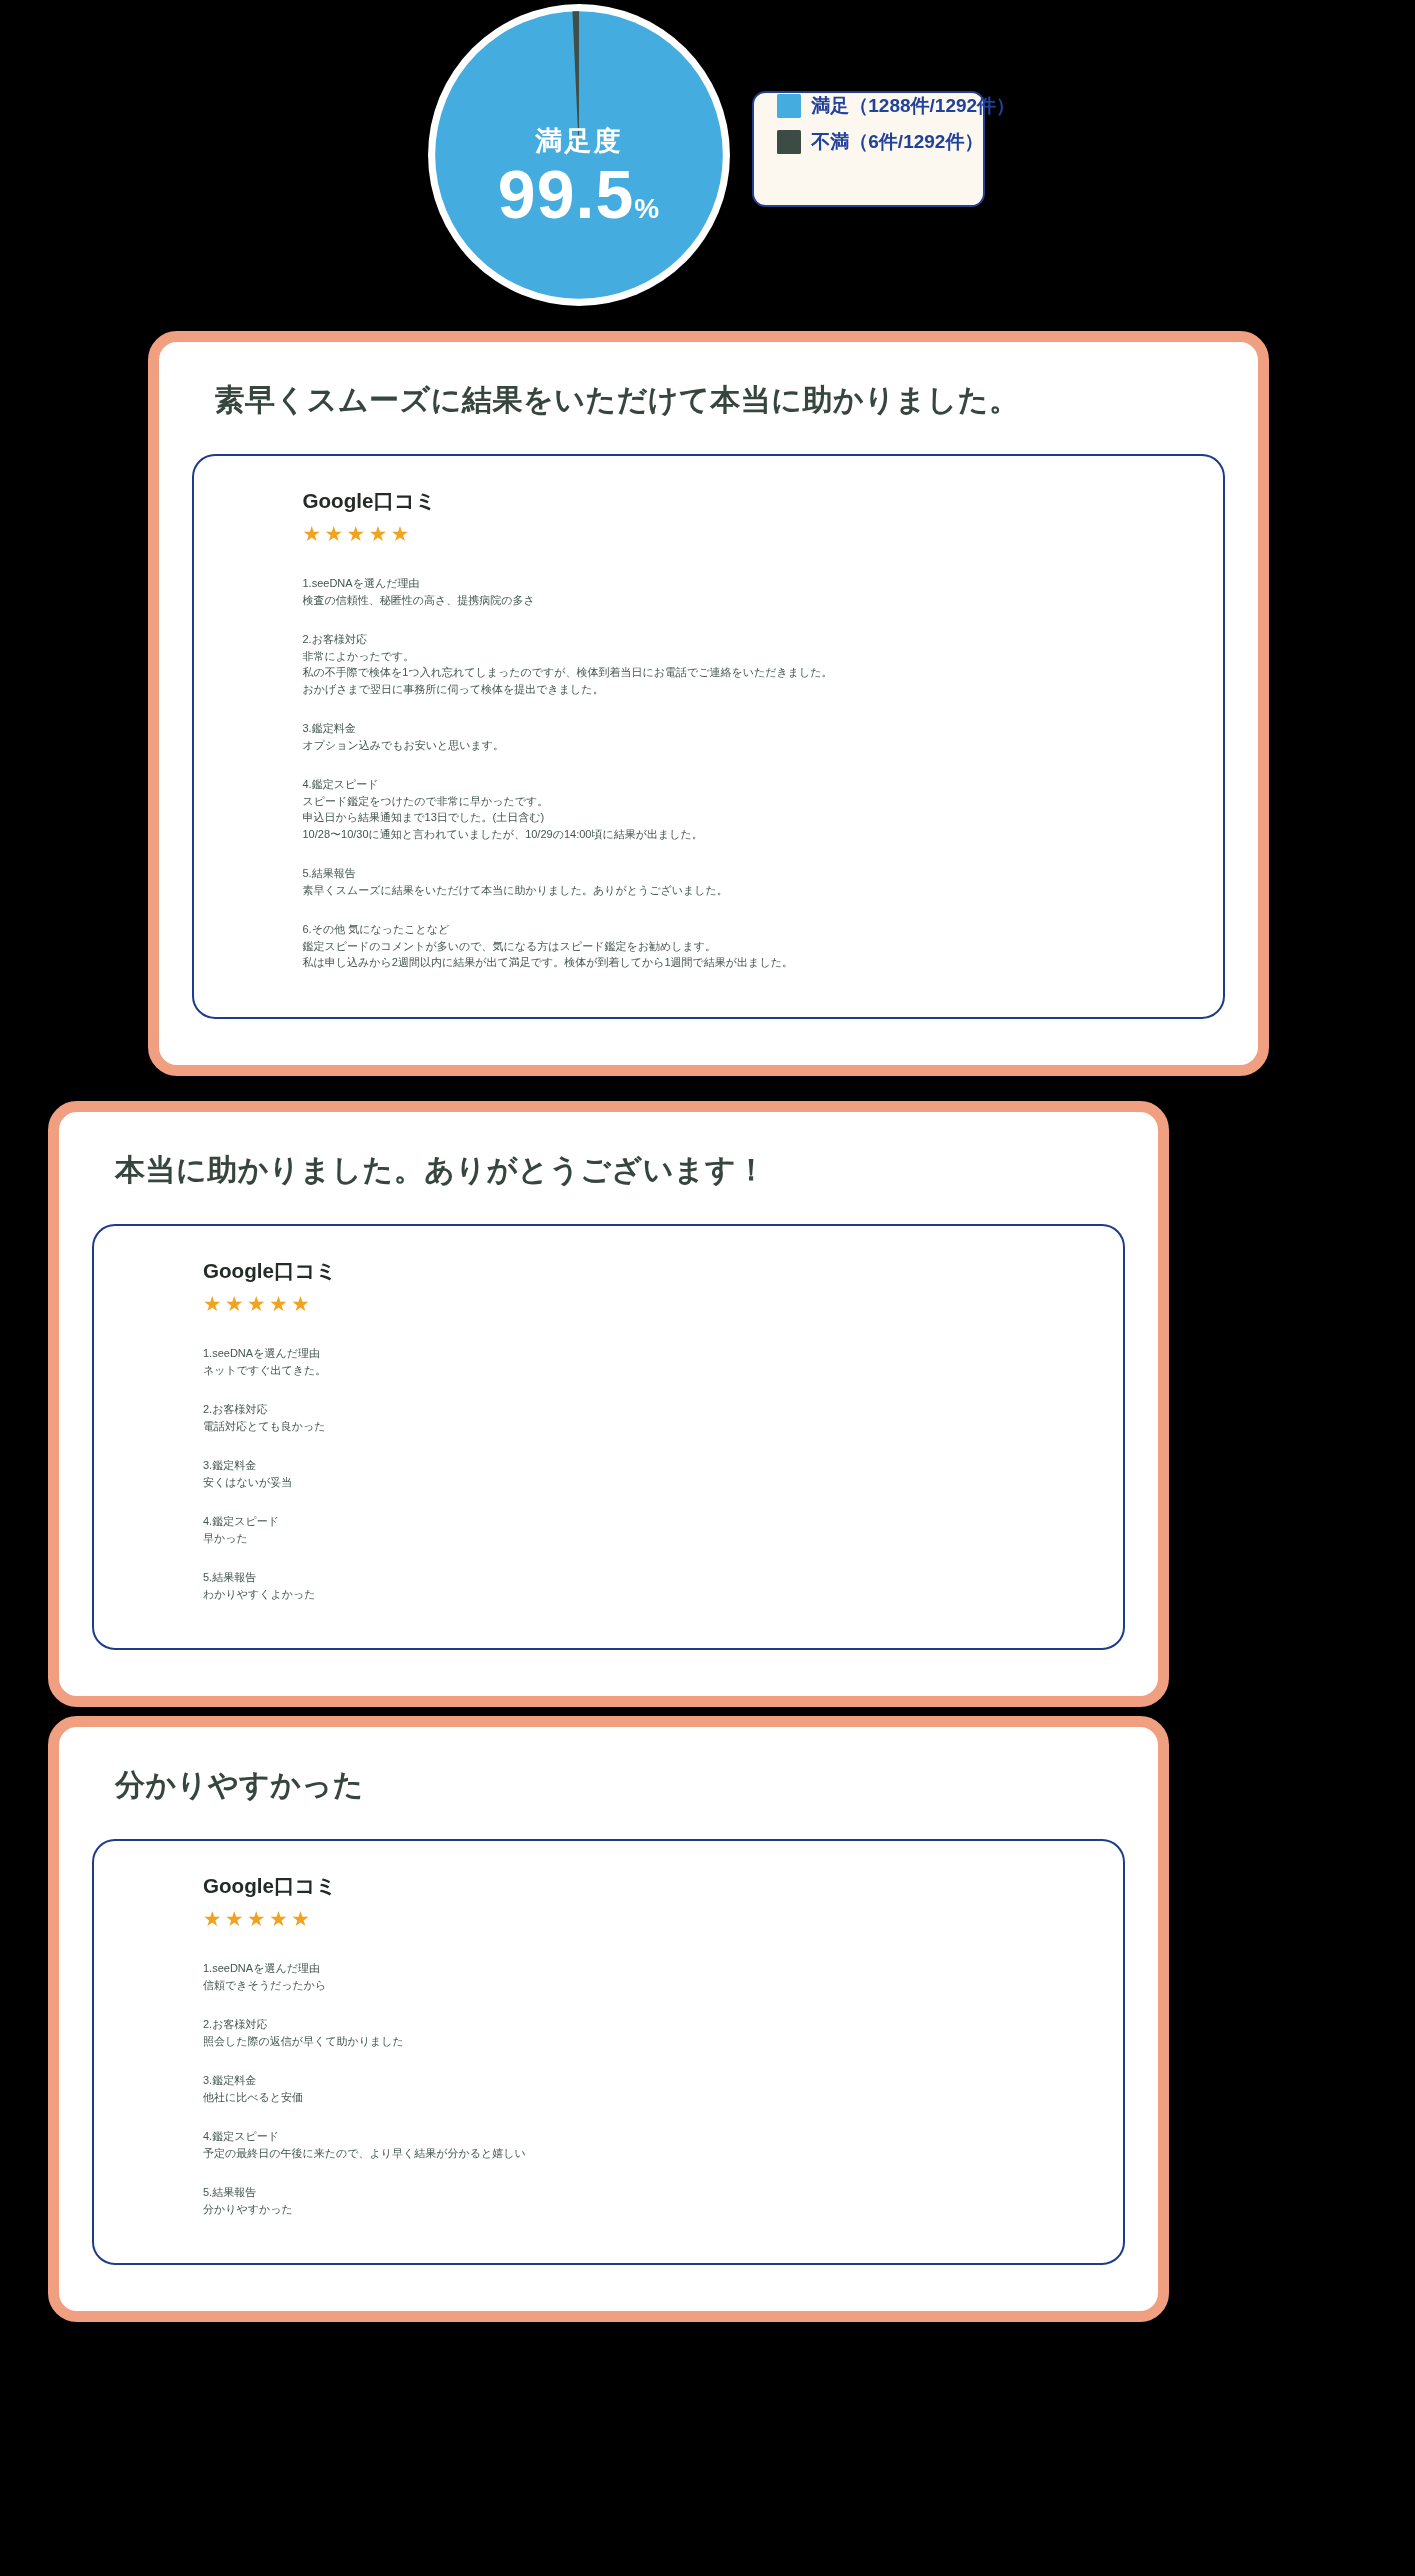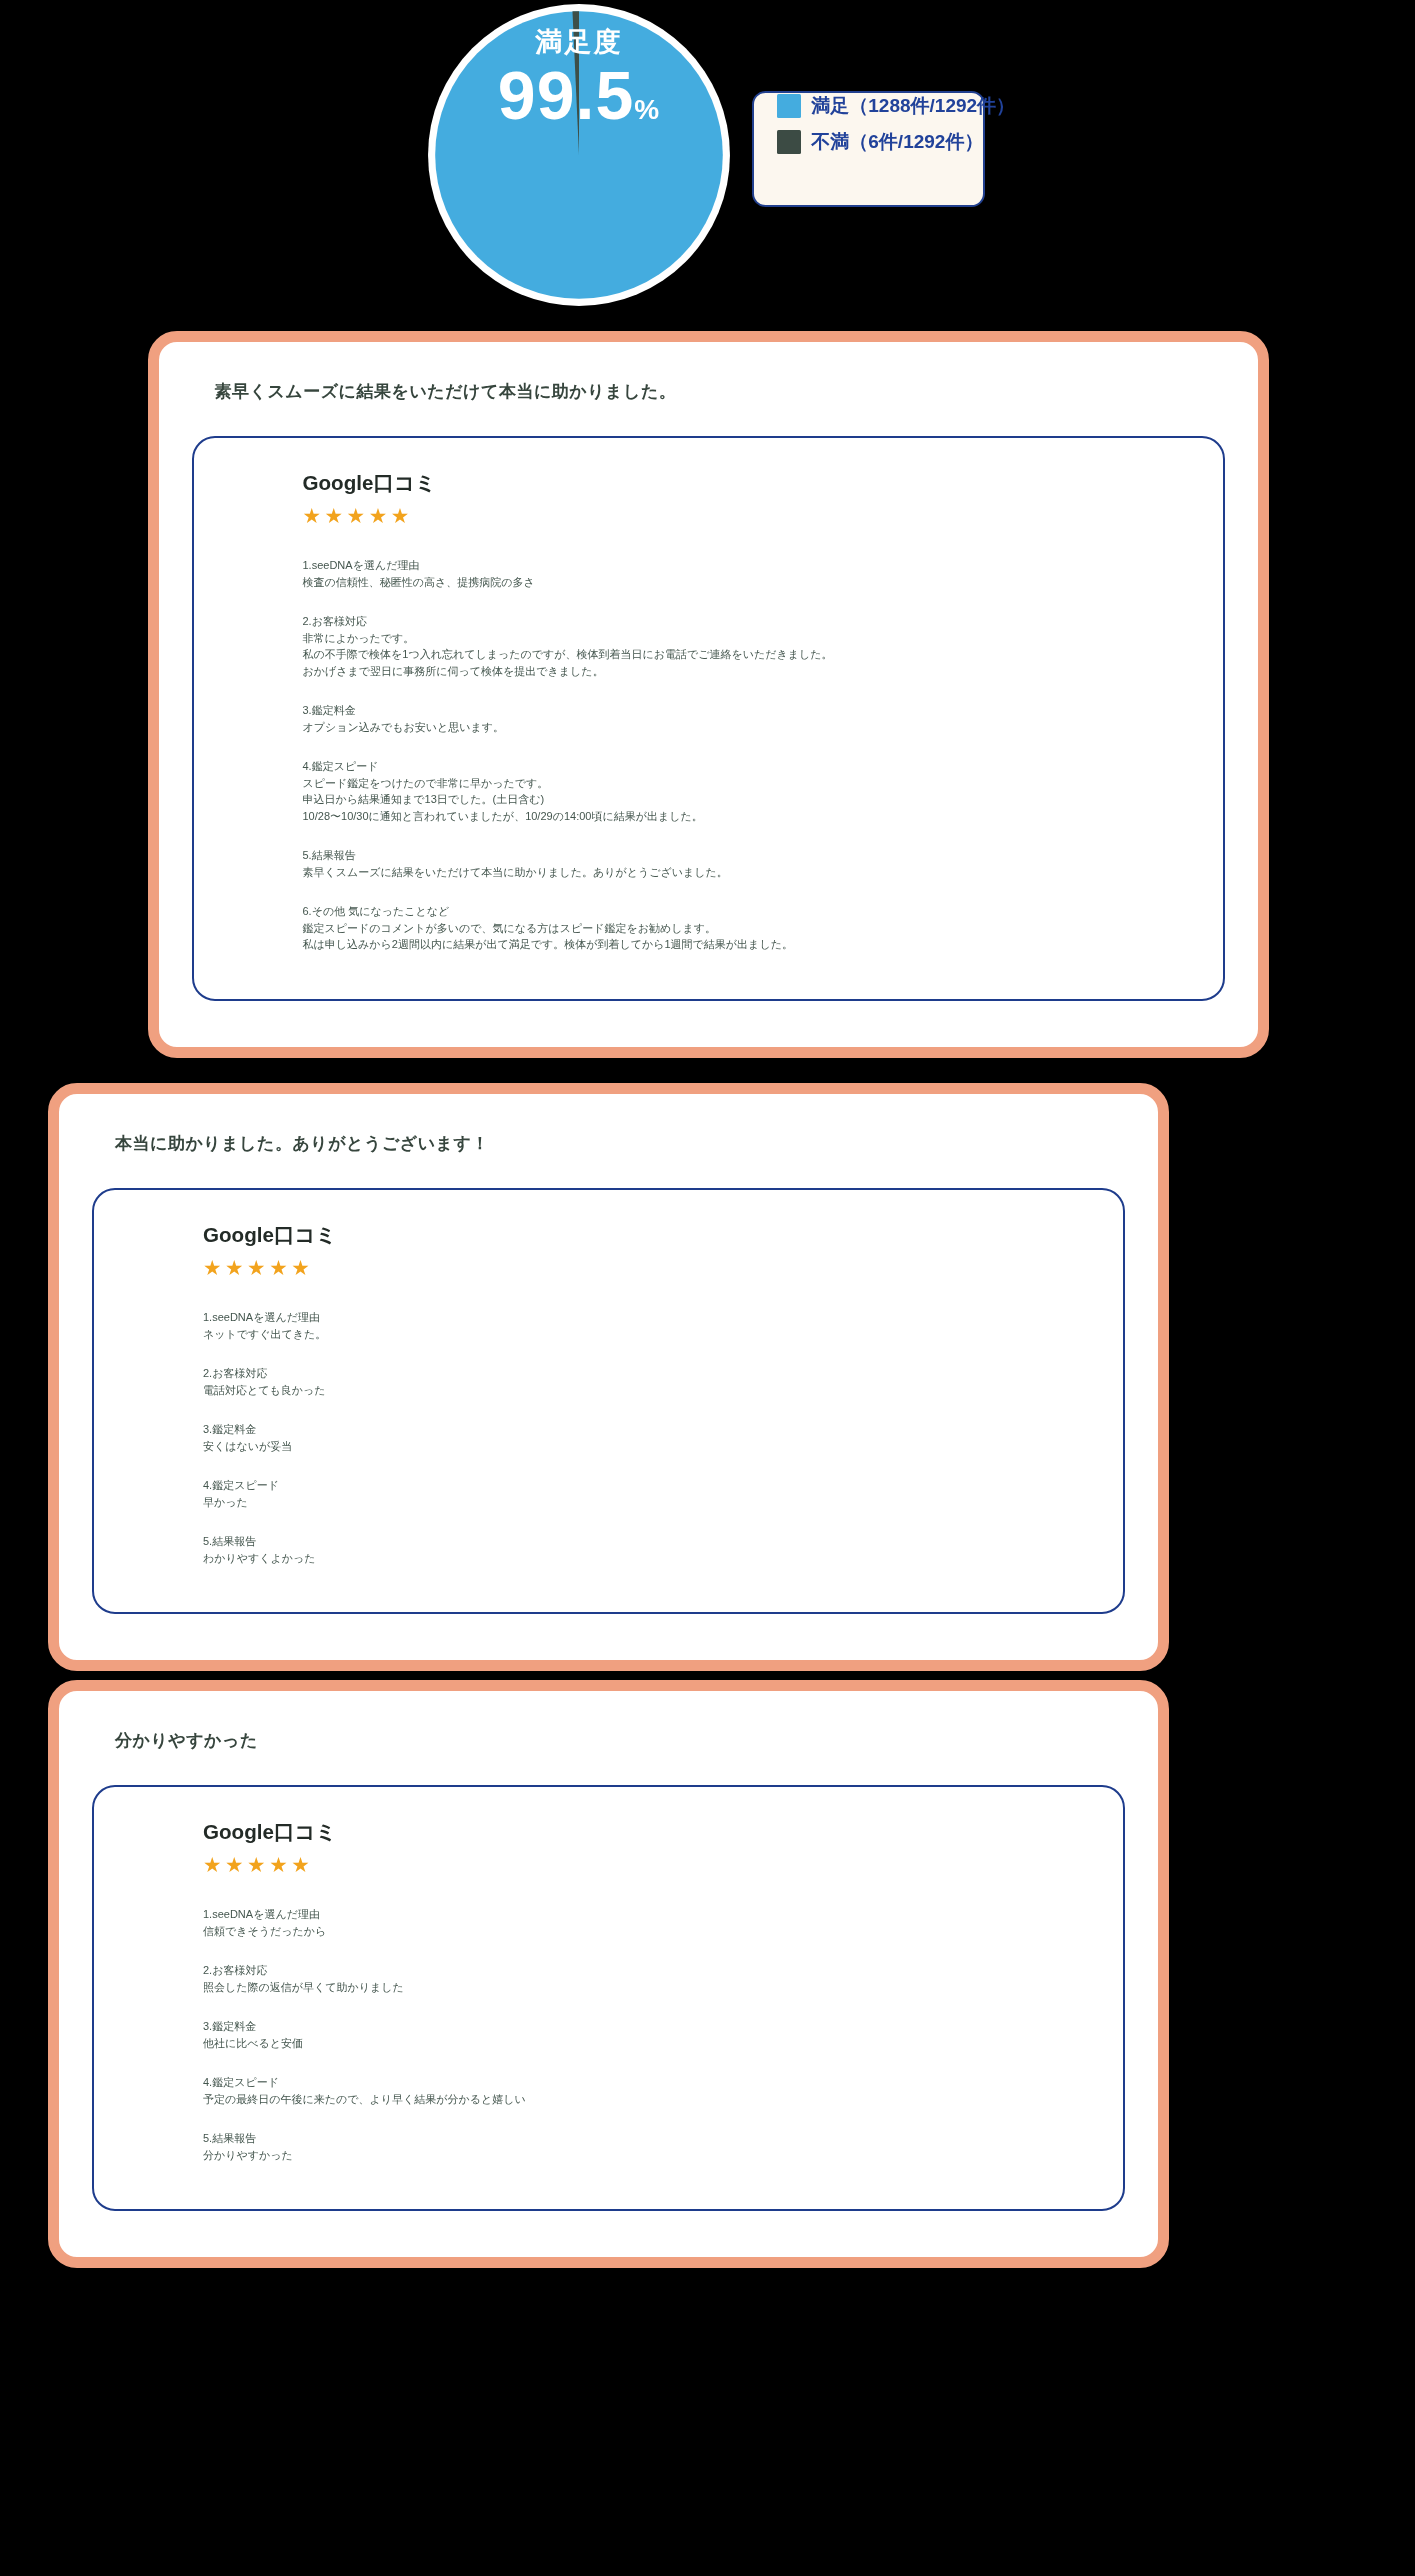--- a/index.html
+++ b/index.html
@@ -9,21 +9,21 @@
     background:#000;
     overflow:hidden;
     font-family:"Liberation Sans","DejaVu Sans",sans-serif;
   }
   
   .chart-section{position:relative;height:331px;}
   .pie-wrap{position:absolute;left:426px;top:2.1px;width:306px;height:306px;}
   .pie-wrap svg{display:block;width:306px;height:306px;}
   .pie-center{
     position:absolute;inset:0;
-    display:flex;flex-direction:column;align-items:center;justify-content:flex-start;
+    display:flex;flex-direction:column;align-items:center;justify-content:center;
     transform:translateY(21.6px);
     color:#fff;text-align:center;pointer-events:none;
   }
   .pie-center .cap{font-size:27px;font-weight:bold;letter-spacing:2.1px;}
   .pie-center .val{font-size:68px;font-weight:bold;line-height:1.05;letter-spacing:1px;}
   .pie-center .unit{font-size:28px;font-weight:bold;}
   .legend{
     position:absolute;left:752px;top:91px;width:233px;height:116px;
     background:#FCF7EF;border:2.1px solid #22408F;border-radius:13.4px;
     box-sizing:border-box;
@@ -43,21 +43,21 @@
     box-sizing:border-box;
     background:#fff;
     border:11.3px solid #F0A080;
     border-radius:29px;
     padding:29px 33px 46px 33px;
   }
   .card + .card{margin-top:25px;margin-left:48px;}
   .card.c3{margin-top:8.2px;}
   .card-title{
     margin:9.3px 0 0 23px;
-    font-size:17px;font-weight:bold;
+    font-size:30px;font-weight:bold;
     color:#36453D;letter-spacing:0.5px;
   }
   .quote-box{
     margin-top:33px;
     border:2.1px solid #1E3C8C;
     border-radius:23px;
     padding:31px 93px 46px 109px;
     background:#fff;
   }
   .source{font-size:20.6px;font-weight:600;color:#232B27;}

